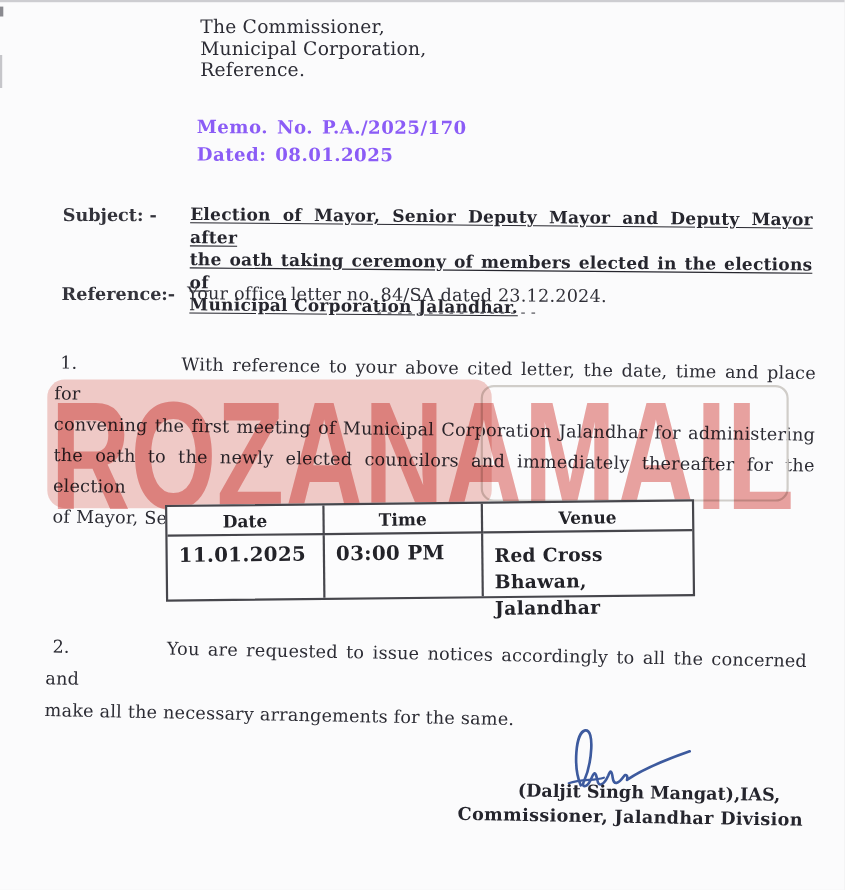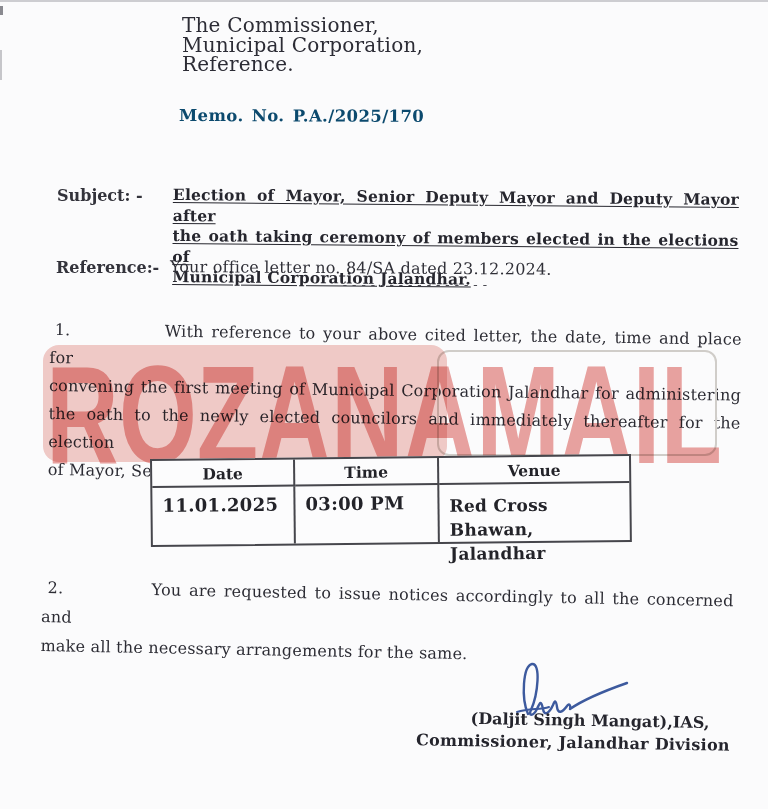--- a/index.html
+++ b/index.html
@@ -7,22 +7,22 @@
     position:relative; width:768px; height:809px; overflow:hidden;
     background:#fbfbfc;
     font-family:"DejaVu Serif","Liberation Serif",serif;
     color:#2f2f37;
   }
   .abs{position:absolute;}
   .top-edge{left:0;top:0;width:768px;height:2px;background:#b9b9bf;opacity:.7;}
   .speck1{left:0;top:6px;width:3px;height:9px;background:#8a8a90;}
   .speck2{left:0;top:50px;width:2px;height:30px;background:#c6c6ca;}
 
-  .letterhead{left:182px;top:16px;font-size:20px;line-height:19.5px;letter-spacing:.2px;color:#2c2c35;}
-  .memo{left:179px;font-weight:bold;font-size:16.5px;letter-spacing:.4px;word-spacing:2px;color:#0c4a6e;transform:rotate(.2deg);transform-origin:left top;}
+  .letterhead{left:182px;top:16px;font-size:17px;line-height:19.5px;letter-spacing:.2px;color:#2c2c35;}
+  .memo{left:179px;font-weight:bold;font-size:16.5px;letter-spacing:.4px;word-spacing:2px;color:#8b5cf6;transform:rotate(.2deg);transform-origin:left top;}
   .memo-number{top:106px;}
   .memo-date{top:131px;}
 
   .subject-label{left:57px;top:186px;font-size:16px;color:#33333b;font-weight:bold;}
   .subject-block{left:173px;top:185px;width:566px;font-weight:bold;font-size:15.5px;line-height:20.5px;color:#26262e;transform:rotate(.5deg);transform-origin:left top;}
   .subject-block .sline{text-decoration:underline;text-underline-offset:2px;letter-spacing:.2px;}
   .stretch{text-align:justify;text-align-last:justify;}
 
   .reference-label{left:56px;top:258px;font-size:16px;color:#33333b;font-weight:bold;}
   .reference-text{left:170px;top:257px;font-size:16px;letter-spacing:.2px;transform:rotate(.4deg);transform-origin:left top;}
@@ -62,20 +62,21 @@
   <div class="abs speck1"></div>
   <div class="abs speck2"></div>
 
   <div class="abs letterhead">
     <div>The Commissioner,</div>
     <div>Municipal Corporation,</div>
     <div>Reference.</div>
   </div>
 
   <div class="abs memo memo-number">Memo. No. P.A./2025/170</div>
+  <div class="abs memo memo-date">Dated: 08.01.2025</div>
 
   <div class="abs subject-label">Subject: -</div>
   <div class="abs subject-block">
     <div class="sline stretch">Election of Mayor, Senior Deputy Mayor and Deputy Mayor after</div>
     <div class="sline stretch">the oath taking ceremony of members elected in the elections of</div>
     <div class="sline">Municipal Corporation Jalandhar.</div>
   </div>
 
   <div class="abs reference-label">Reference:-</div>
   <div class="abs reference-text">Your office letter no. 84/SA dated 23.12.2024.</div>

